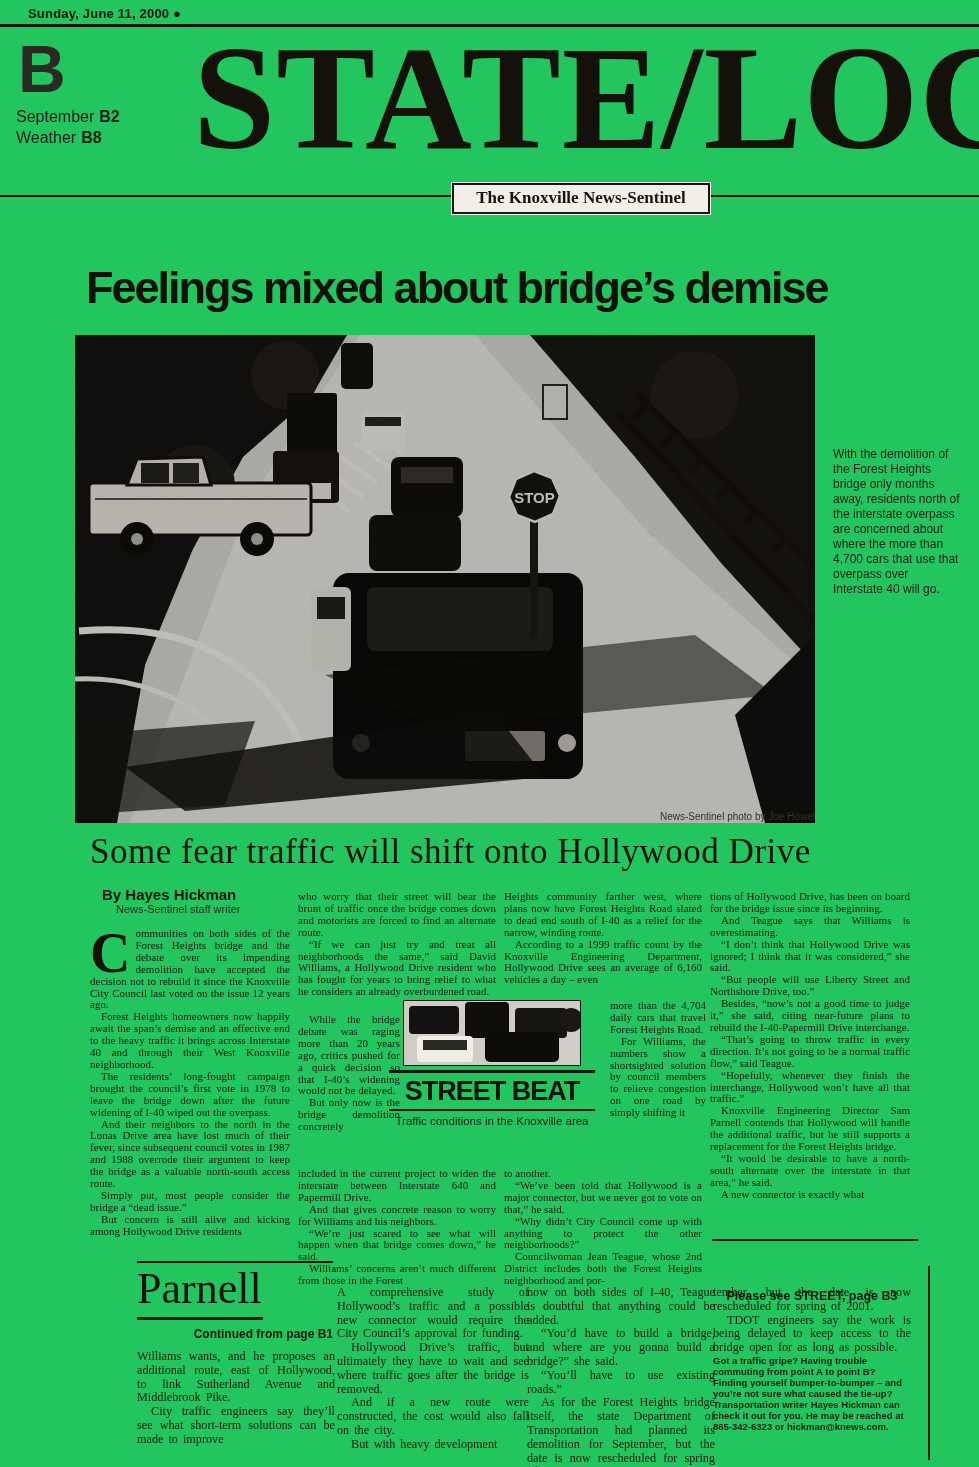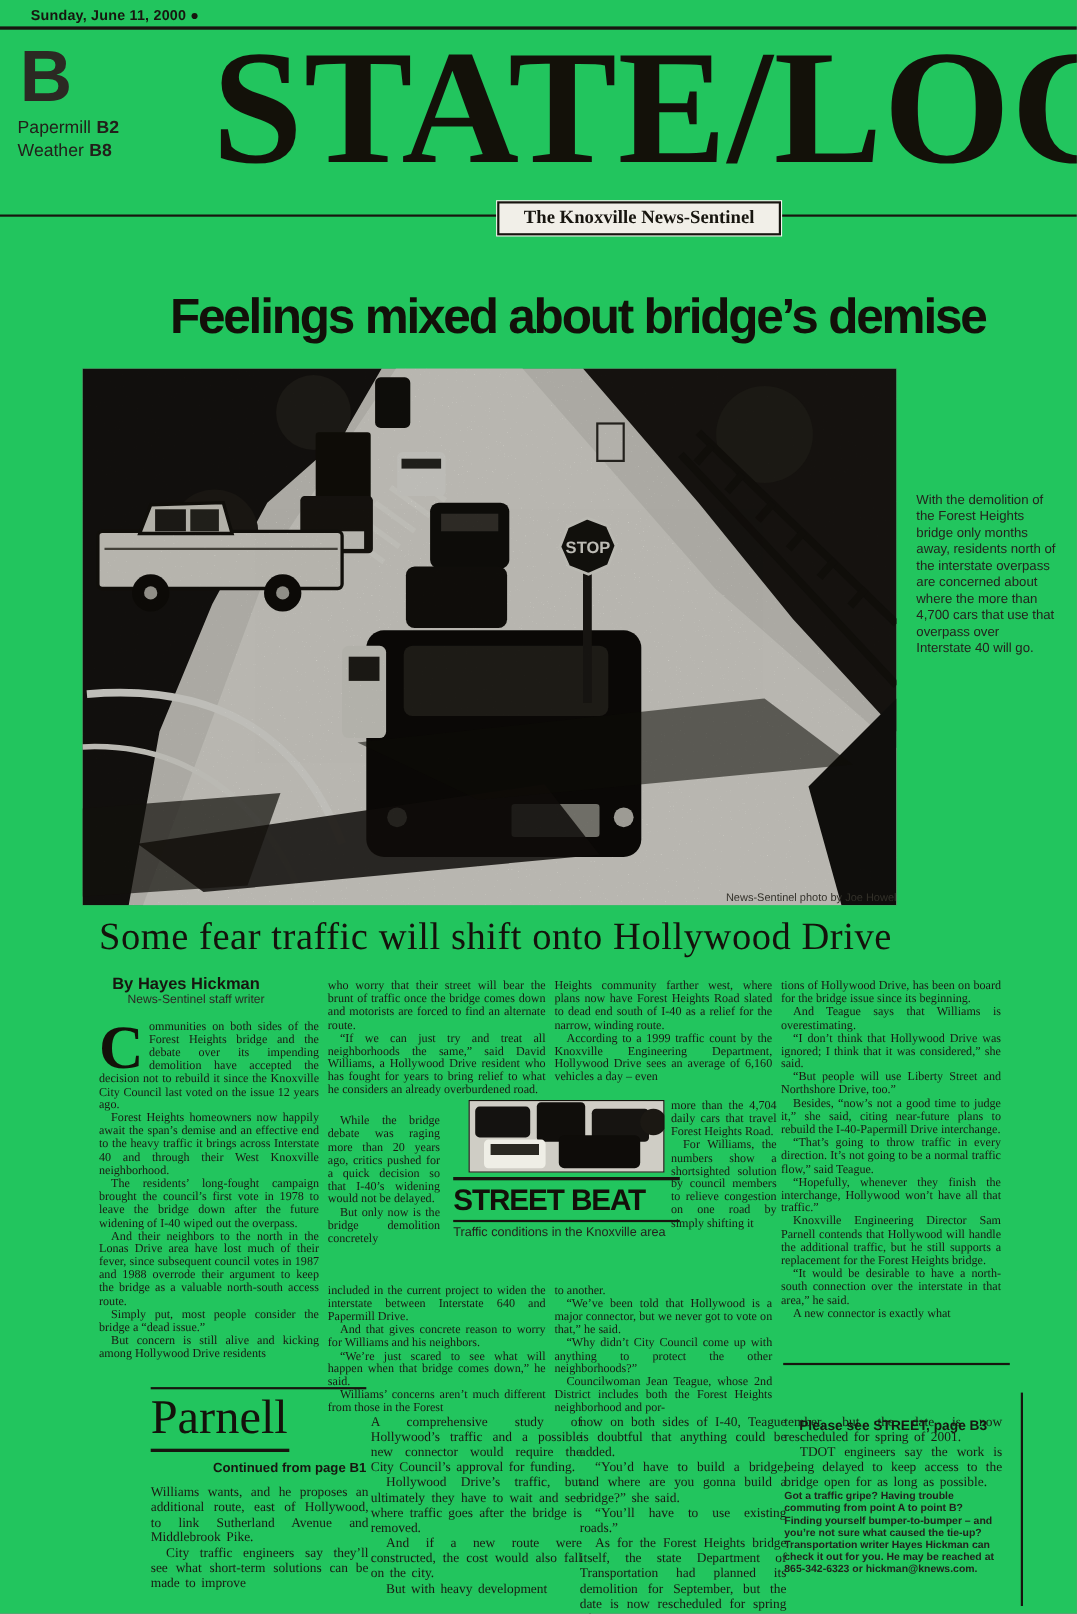--- a/index.html
+++ b/index.html
@@ -15,21 +15,21 @@
   .section-letter{left:18px;top:36px;font:bold 66px/66px "Liberation Sans",sans-serif;color:#2b2923;letter-spacing:-3px;}
   .index{left:16px;top:106px;font:16px/21px "Liberation Sans",sans-serif;color:#22201a;}
   .index .pg{font-weight:bold;margin-left:5px;}
   .masthead{left:193px;top:24px;font:bold 148px/148px "Liberation Serif",serif;letter-spacing:1px;white-space:nowrap;color:#131109;}
   .paper-box{
     left:452px;top:183px;width:236px;text-align:center;
     border:2.5px solid #17150f;background:#f1efe8;padding:3px 9px 4px;
     font:bold 17px/20px "Liberation Serif",serif;box-shadow:0 0 0 1px #f5f4ef;
   }
   
-  .headline{left:86px;top:264px;width:810px;text-align:right;
+  .headline{left:86px;top:264px;width:810px;text-align:left;
     font:bold 45px/48px "Liberation Sans",sans-serif;letter-spacing:-2px;color:#121009;}
   
   .photo{left:75px;top:335px;width:740px;height:488px;}
   .caption{left:833px;top:447px;width:127px;font:12px/15px "Liberation Sans",sans-serif;color:#24221c;}
   .credit{left:500px;top:811px;width:315px;text-align:right;font:10px/12px "Liberation Sans",sans-serif;color:#33312a;}
   
   .subhead{left:90px;top:832px;width:815px;font:35px/40px "Liberation Serif",serif;letter-spacing:.5px;color:#14120b;}
   .byline{left:102px;top:886px;font:bold 15px/17px "Liberation Sans",sans-serif;}
   .byline-sub{left:116px;top:903px;font:11px/13px "Liberation Sans",sans-serif;color:#2c2a24;}
   
@@ -40,21 +40,21 @@
   .c2a{left:298px;top:891px;width:198px;}
   .c2b{left:298px;top:1014px;width:102px;}
   .c2c{left:298px;top:1168px;width:198px;}
   .c3a{left:504px;top:891px;width:198px;}
   .c3b{left:610px;top:1000px;width:96px;}
   .c3c{left:504px;top:1168px;width:198px;}
   .c4{left:710px;top:891px;width:200px;}
   .lead-para{margin:0;}
   .dropcap{float:left;font:bold 56px/44px "Liberation Serif",serif;margin:3px 5px 0 0;color:#131109;}
   
-  .sb{left:412px;top:1000px;width:206px;}
+  .sb{left:389px;top:1000px;width:206px;text-align:center;}
   .sb-thumb{display:block;margin:0 auto 4px;}
   .sb-rule{height:2.5px;background:#17150f;margin:3px 0;}
   .sb-title{font:bold 27px/30px "Liberation Sans",sans-serif;letter-spacing:-1px;color:#121009;}
   .sb-sub{font:11.5px/14px "Liberation Sans",sans-serif;margin-top:3px;color:#24221c;}
   
   .please-rule{left:712px;top:1239px;width:206px;height:2px;}
   .please{left:706px;top:1245px;width:212px;text-align:center;font:bold 12.5px/15px "Liberation Sans",sans-serif;margin-top:44px;}
   
   .street-rule{left:137px;top:1261px;width:196px;height:2px;}
   .street-title{left:137px;top:1266px;font:44px/46px "Liberation Serif",serif;color:#14120b;}
@@ -71,21 +71,21 @@
 </style>
 </head>
 <body>
 
 <div class="page">
 
   <div class="abs dateline">Sunday, June 11, 2000 ●</div>
   <div class="rule" style="left:0;top:24px;width:979px;height:3px;"></div>
   <div class="abs section-letter">B</div>
   <div class="abs index">
-    <div><span>Papermill</span><span class="pg">B2</span></div>
+    <div><span>September</span><span class="pg">B2</span></div>
     <div><span>Weather</span><span class="pg">B8</span></div>
   </div>
   <div class="abs masthead">STATE/LOCAL</div>
   <div class="rule" style="left:0;top:195px;width:979px;height:2px;"></div>
   <div class="abs paper-box">The Knoxville News-Sentinel</div>
 
   <div class="abs headline">Feelings mixed about bridge’s demise</div>
 
   <svg class="abs photo" viewBox="0 0 740 488" aria-hidden="true">
     <defs>
@@ -221,21 +221,21 @@
 
   <div class="abs bodycol cont c4">
       <p>tions of Hollywood Drive, has been on board for the bridge issue since its beginning.</p>
       <p>And Teague says that Williams is overestimating.</p>
       <p>“I don’t think that Hollywood Drive was ignored; I think that it was considered,” she said.</p>
       <p>“But people will use Liberty Street and Northshore Drive, too.”</p>
       <p>Besides, “now’s not a good time to judge it,” she said, citing near-future plans to rebuild the I-40-Papermill Drive interchange.</p>
       <p>“That’s going to throw traffic in every direction. It’s not going to be a normal traffic flow,” said Teague.</p>
       <p>“Hopefully, whenever they finish the interchange, Hollywood won’t have all that traffic.”</p>
       <p>Knoxville Engineering Director Sam Parnell contends that Hollywood will handle the additional traffic, but he still supports a replacement for the Forest Heights bridge.</p>
-      <p>“It would be desirable to have a north-south connection over the interstate in that area,” he said.</p>
+      <p>“It would be desirable to have a north-south alternate over the interstate in that area,” he said.</p>
       <p>A new connector is exactly what</p>
     </div>
 
   <div class="abs sb">
     <svg class="sb-thumb" width="178" height="66" viewBox="0 0 178 66" aria-hidden="true">
       <rect x="0" y="0" width="178" height="66" fill="#cfcdc5"></rect>
       <rect x="6" y="6" width="50" height="28" rx="4" fill="#141210"></rect>
       <rect x="62" y="2" width="44" height="36" rx="4" fill="#100e0b"></rect>
       <rect x="112" y="8" width="52" height="30" rx="4" fill="#161411"></rect>
       <rect x="14" y="36" width="56" height="26" rx="4" fill="#efeee6"></rect>

